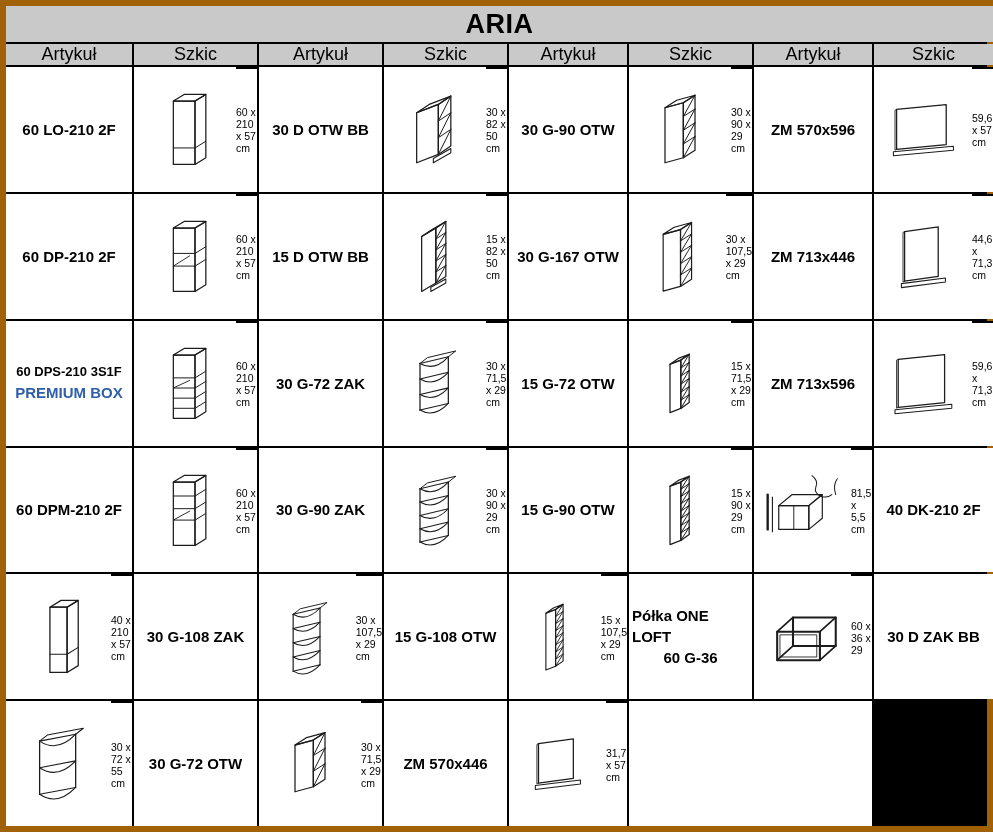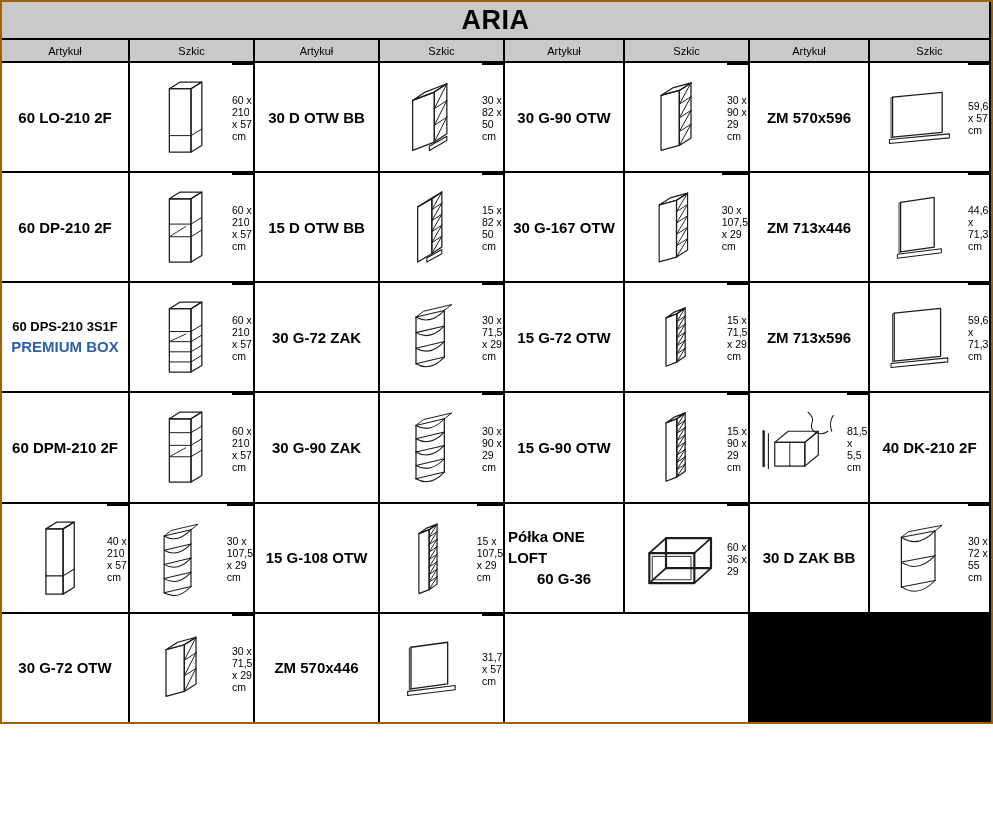--- a/index.html
+++ b/index.html
@@ -1,24 +1,24 @@
 <!DOCTYPE html>
 <html style="--hdr-bg: #c9c9c9; --premium-color: #2e5fa8;"><head>
 <meta charset="utf-8">
 <style>
   *{box-sizing:border-box}
   html,body{margin:0;padding:0;background:#ffffff}
-  .sheet{width:993px;height:724px;border:2px solid #a16207;background:#0ea5e9}
+  .sheet{width:993px;height:832px;border:6px solid #a16207;background:#0ea5e9}
   .grid{display:grid;width:100%;height:100%;gap:2px;background:#000;
     grid-template-columns:126px 123px 123px 123px 118px 123px 118px 119px;
     grid-template-rows:36px 21px repeat(6,1fr);
     font-family:"Liberation Sans",sans-serif;color:#000}
   .title{grid-column:1/-1;background:var(--hdr-bg,#c9c9c9);display:flex;align-items:center;justify-content:center;
     font-size:27px;font-weight:bold;letter-spacing:.5px}
-  .hdr{background:var(--hdr-bg,#c9c9c9);display:flex;align-items:center;justify-content:center;font-size:11px}
+  .hdr{background:var(--hdr-bg,#c9c9c9);display:flex;align-items:center;justify-content:center;font-size:18px}
   .cell{background:#fff;min-width:0;min-height:0}
   .article{display:flex;flex-direction:column;align-items:center;justify-content:center;text-align:left;
     font-weight:bold;font-size:15px;line-height:1.4;padding:0 3px}
   .aline.compact{font-size:13px}
   .premium{color:var(--premium-color,#2e5fa8)}
   .sketch{display:flex;flex-direction:row}
   .draw{flex:1;min-height:0;display:flex;align-items:center;justify-content:center;padding:1px}
   .draw svg{width:100%;height:100%}
   .dims{flex:0 0 21px;border-top:2px solid #000;display:flex;align-items:center;justify-content:center;font-size:10.5px}
 </style>
@@ -343,20 +343,23 @@
         <div class="draw">
           <svg viewBox="0 0 120 100" preserveAspectRatio="xMidYMid meet">
             <path d="M50,16 h20 v76 h-20 Z" fill="none" stroke="#1c1c1c" stroke-width="1.5" stroke-linejoin="round" stroke-linecap="round"></path>
             <path d="M50,16 l13,-8 h20 l-13,8 Z" fill="none" stroke="#1c1c1c" stroke-width="1.5" stroke-linejoin="round" stroke-linecap="round"></path>
             <path d="M70,16 l13,-8 v76 l-13,8 Z" fill="none" stroke="#1c1c1c" stroke-width="1.5" stroke-linejoin="round" stroke-linecap="round"></path>
             <path d="M50,70.72 h20 l13,-8" fill="none" stroke="#1c1c1c" stroke-width="1.2" stroke-linejoin="round" stroke-linecap="round"></path>
           </svg>
         </div>
         <div class="dims">40 x 210 x 57 cm</div>
       </div>
+      <div class="cell article">
+        <div class="aline">30 G-108 ZAK</div>
+      </div>
       <div class="cell sketch">
         <div class="draw">
           <svg viewBox="0 0 120 100" preserveAspectRatio="xMidYMid meet">
             <path d="M42,22 L76,14" fill="none" stroke="#1c1c1c" stroke-width="1.3" stroke-linejoin="round" stroke-linecap="round"></path>
             <path d="M42,22 Q59,32 76,14" fill="none" stroke="#1c1c1c" stroke-width="1.3" stroke-linejoin="round" stroke-linecap="round"></path>
             <path d="M42,40 L76,32" fill="none" stroke="#1c1c1c" stroke-width="1.3" stroke-linejoin="round" stroke-linecap="round"></path>
             <path d="M42,40 Q59,50 76,32" fill="none" stroke="#1c1c1c" stroke-width="1.3" stroke-linejoin="round" stroke-linecap="round"></path>
             <path d="M42,58 L76,50" fill="none" stroke="#1c1c1c" stroke-width="1.3" stroke-linejoin="round" stroke-linecap="round"></path>
             <path d="M42,58 Q59,68 76,50" fill="none" stroke="#1c1c1c" stroke-width="1.3" stroke-linejoin="round" stroke-linecap="round"></path>
             <path d="M42,76 L76,68" fill="none" stroke="#1c1c1c" stroke-width="1.3" stroke-linejoin="round" stroke-linecap="round"></path>

